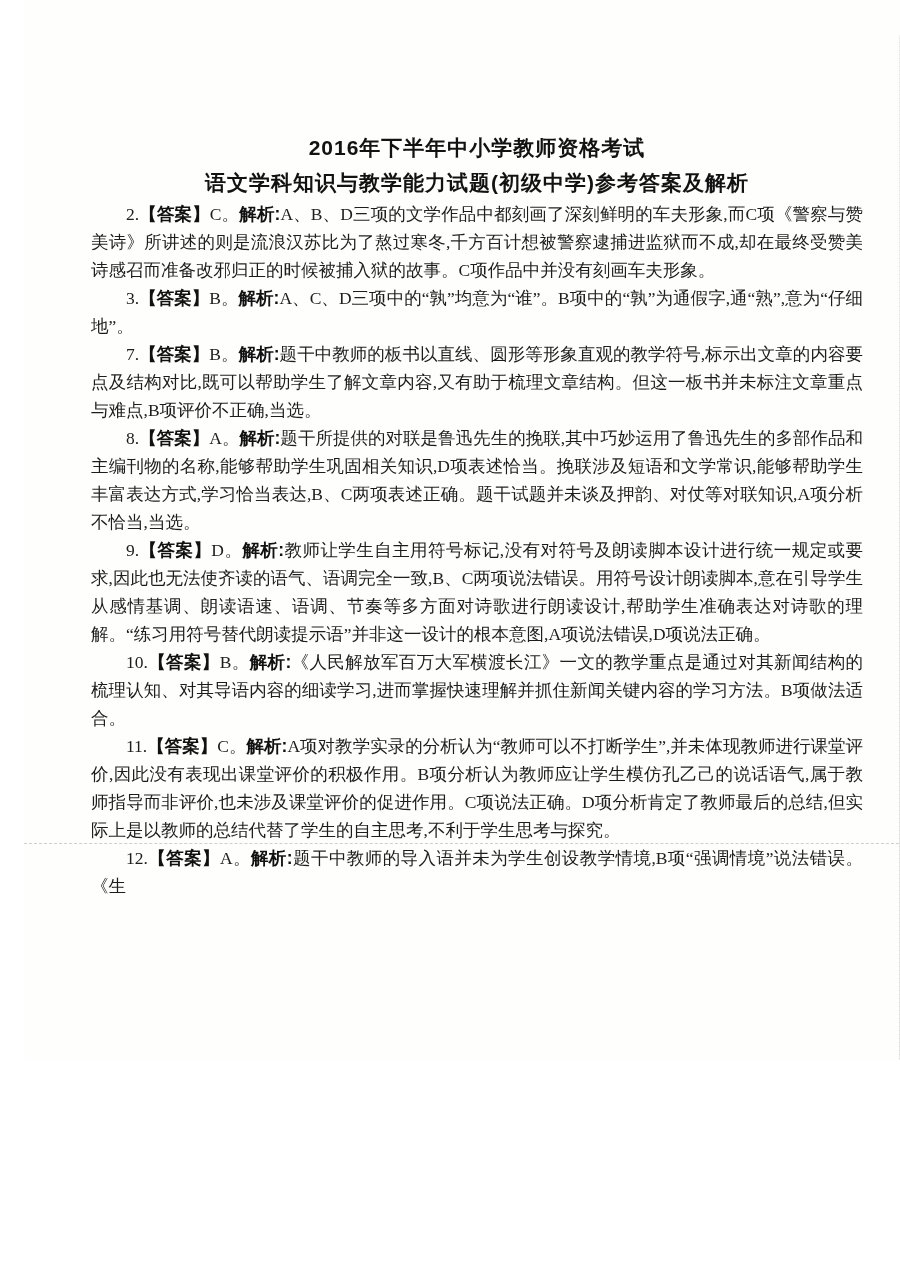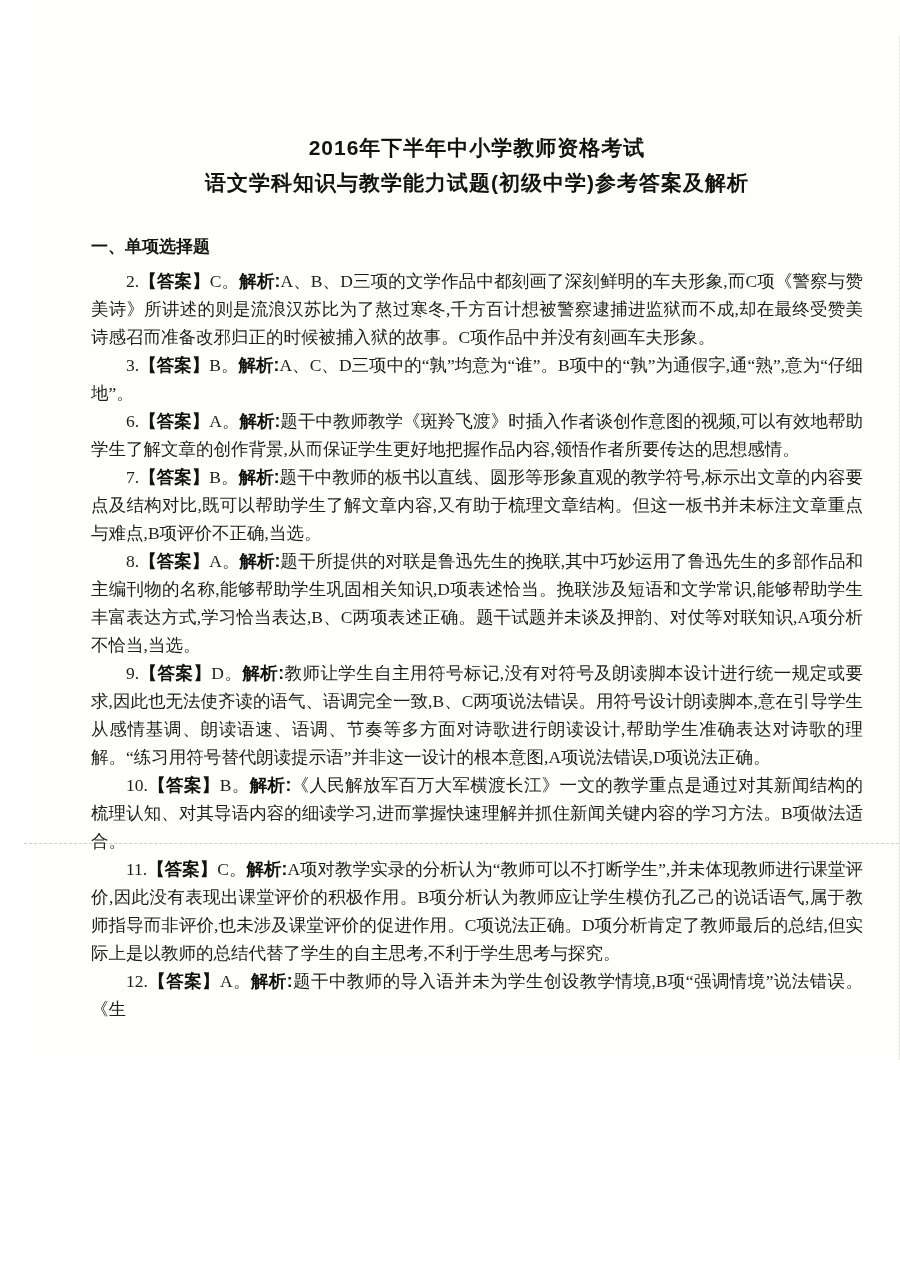--- a/index.html
+++ b/index.html
@@ -142,30 +142,28 @@
 
   <div class="scan-strip"></div>
   <div class="speck"></div>
   <div class="fold-line fold-1"></div>
   <div class="fold-line fold-2"></div>
 
   <div class="content">
     <div class="title">2016年下半年中小学教师资格考试</div>
     <div class="title">语文学科知识与教学能力试题(初级中学)参考答案及解析</div>
 
-    <div class="section-heading">一、单项选择题</div>
 
 
     <p class="item"><span>2.</span><span class="b">【答案】</span><span>C。</span><span class="b">解析:</span><span>A、B、D三项的文学作品中都刻画了深刻鲜明的车夫形象,而C项《警察与赞美诗》所讲述的则是流浪汉苏比为了熬过寒冬,千方百计想被警察逮捕进监狱而不成,却在最终受赞美诗感召而准备改邪归正的时候被捕入狱的故事。C项作品中并没有刻画车夫形象。</span></p>
 
     <p class="item"><span>3.</span><span class="b">【答案】</span><span>B。</span><span class="b">解析:</span><span>A、C、D三项中的“孰”均意为“谁”。B项中的“孰”为通假字,通“熟”,意为“仔细地”。</span></p>
 
 
 
-    <p class="item"><span>6.</span><span class="b">【答案】</span><span>A。</span><span class="b">解析:</span><span>题干中教师教学《斑羚飞渡》时插入作者谈创作意图的视频,可以有效地帮助学生了解文章的创作背景,从而保证学生更好地把握作品内容,领悟作者所要传达的思想感情。</span></p>
 
     <p class="item"><span>7.</span><span class="b">【答案】</span><span>B。</span><span class="b">解析:</span><span>题干中教师的板书以直线、圆形等形象直观的教学符号,标示出文章的内容要点及结构对比,既可以帮助学生了解文章内容,又有助于梳理文章结构。但这一板书并未标注文章重点与难点,B项评价不正确,当选。</span></p>
 
     <p class="item"><span>8.</span><span class="b">【答案】</span><span>A。</span><span class="b">解析:</span><span>题干所提供的对联是鲁迅先生的挽联,其中巧妙运用了鲁迅先生的多部作品和主编刊物的名称,能够帮助学生巩固相关知识,D项表述恰当。挽联涉及短语和文学常识,能够帮助学生丰富表达方式,学习恰当表达,B、C两项表述正确。题干试题并未谈及押韵、对仗等对联知识,A项分析不恰当,当选。</span></p>
 
     <p class="item"><span>9.</span><span class="b">【答案】</span><span>D。</span><span class="b">解析:</span><span>教师让学生自主用符号标记,没有对符号及朗读脚本设计进行统一规定或要求,因此也无法使齐读的语气、语调完全一致,B、C两项说法错误。用符号设计朗读脚本,意在引导学生从感情基调、朗读语速、语调、节奏等多方面对诗歌进行朗读设计,帮助学生准确表达对诗歌的理解。“练习用符号替代朗读提示语”并非这一设计的根本意图,A项说法错误,D项说法正确。</span></p>
 
     <p class="item"><span>10.</span><span class="b">【答案】</span><span>B。</span><span class="b">解析:</span><span>《人民解放军百万大军横渡长江》一文的教学重点是通过对其新闻结构的梳理认知、对其导语内容的细读学习,进而掌握快速理解并抓住新闻关键内容的学习方法。B项做法适合。</span></p>
 
     <p class="item"><span>11.</span><span class="b">【答案】</span><span>C。</span><span class="b">解析:</span><span>A项对教学实录的分析认为“教师可以不打断学生”,并未体现教师进行课堂评价,因此没有表现出课堂评价的积极作用。B项分析认为教师应让学生模仿孔乙己的说话语气,属于教师指导而非评价,也未涉及课堂评价的促进作用。C项说法正确。D项分析肯定了教师最后的总结,但实际上是以教师的总结代替了学生的自主思考,不利于学生思考与探究。</span></p>

